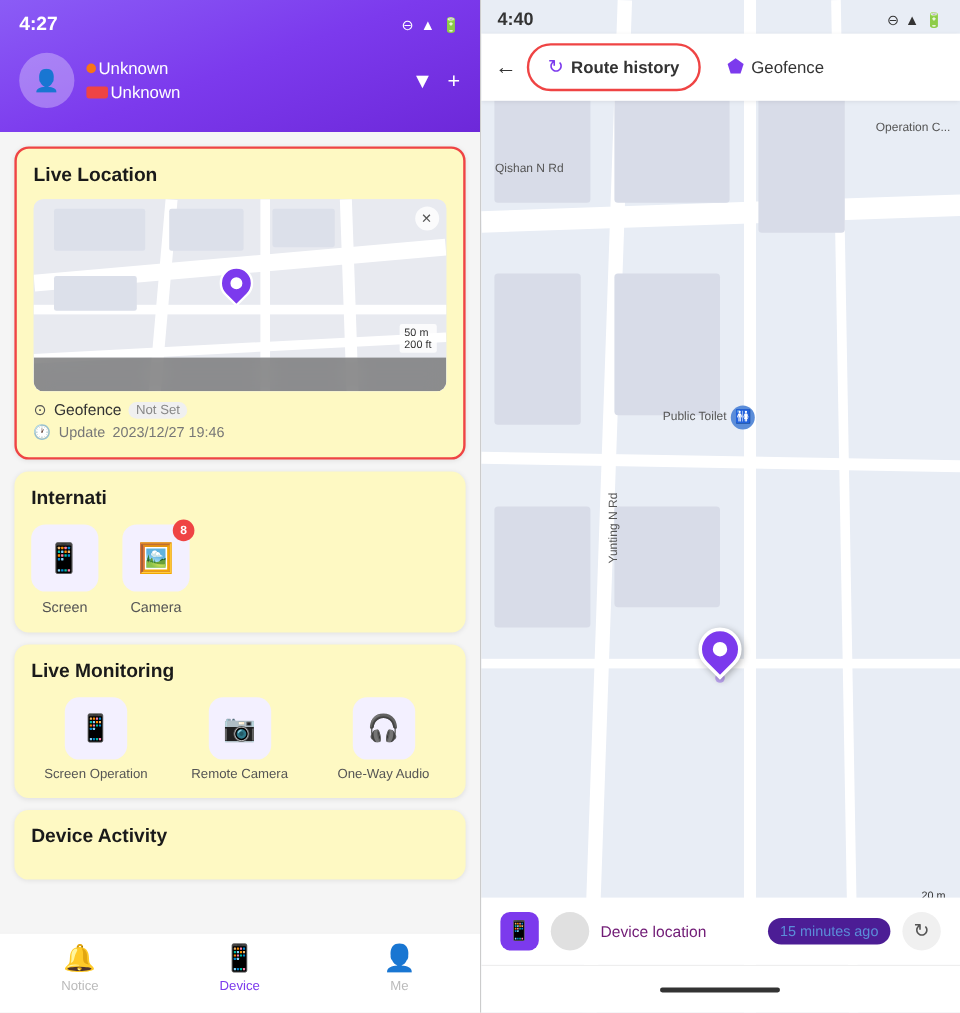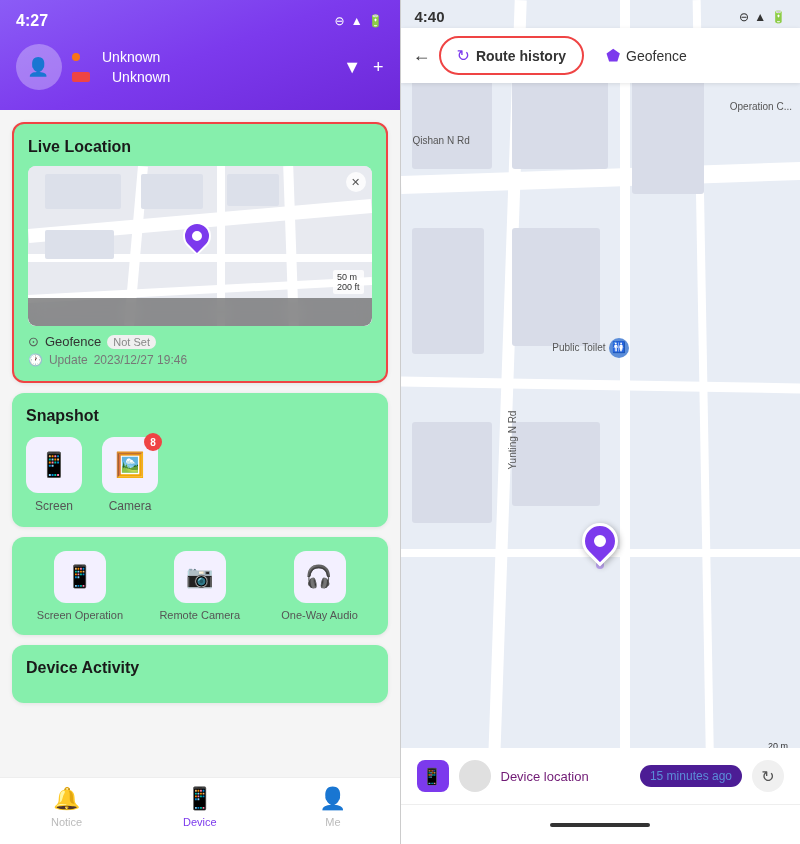--- a/index.html
+++ b/index.html
@@ -78,21 +78,21 @@
 
     .user-names {
       display: flex;
       flex-direction: column;
       gap: 4px;
     }
 
     .user-name-row {
       display: flex;
       align-items: center;
-      gap: 22px;
+      gap: 2px;
     }
 
     .dot-orange {
       width: 8px;
       height: 8px;
       border-radius: 50%;
       background: #f97316;
       flex-shrink: 0;
     }
 
@@ -128,21 +128,21 @@
       flex: 1;
       overflow-y: auto;
       padding: 12px;
       display: flex;
       flex-direction: column;
       gap: 10px;
     }
 
     
     .card {
-      background: #86efac;
+      background: #fef9c3;
       border-radius: 12px;
       padding: 14px;
       box-shadow: 0 1px 4px rgba(0,0,0,0.08);
     }
 
     .live-location-card {
       border: 2px solid #ef4444;
     }
 
     .card-title {
@@ -807,39 +807,40 @@
         <span class="not-set-badge">Not Set</span>
       </div>
       <div class="update-row">
         <span>🕐</span>
         <span>Update</span>
         <span>2023/12/27 19:46</span>
       </div>
     </div>
 
     <div class="card">
-      <div class="section-title">Snapshot</div>
+      <div class="section-title">Internati</div>
       <div class="snapshot-grid">
         <div class="snapshot-item">
           <div class="snapshot-icon-wrap">
             <span>📱</span>
           </div>
           <span class="snapshot-label">Screen</span>
         </div>
         <div class="snapshot-item">
           <div class="snapshot-icon-wrap">
             <span>🖼️</span>
             <div class="snapshot-badge">8</div>
           </div>
           <span class="snapshot-label">Camera</span>
         </div>
       </div>
     </div>
 
     <div class="card">
+      <div class="section-title">Live Monitoring</div>
       <div class="monitoring-grid">
         <div class="monitor-item">
           <div class="monitor-icon-wrap">
             <span>📱</span>
           </div>
           <span class="monitor-label">Screen Operation</span>
         </div>
         <div class="monitor-item">
           <div class="monitor-icon-wrap">
             <span>📷</span>

